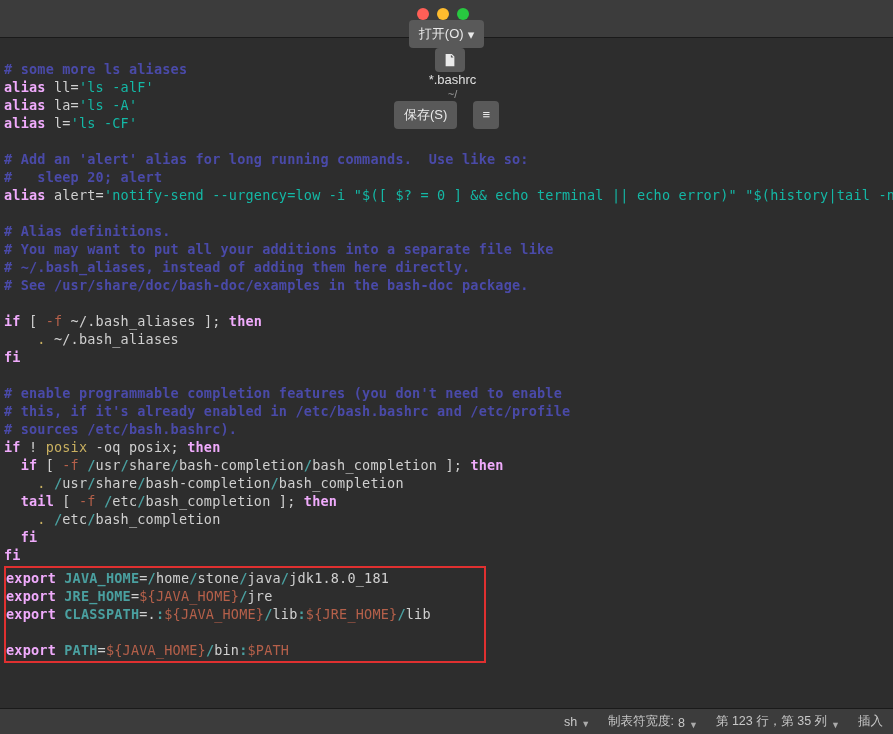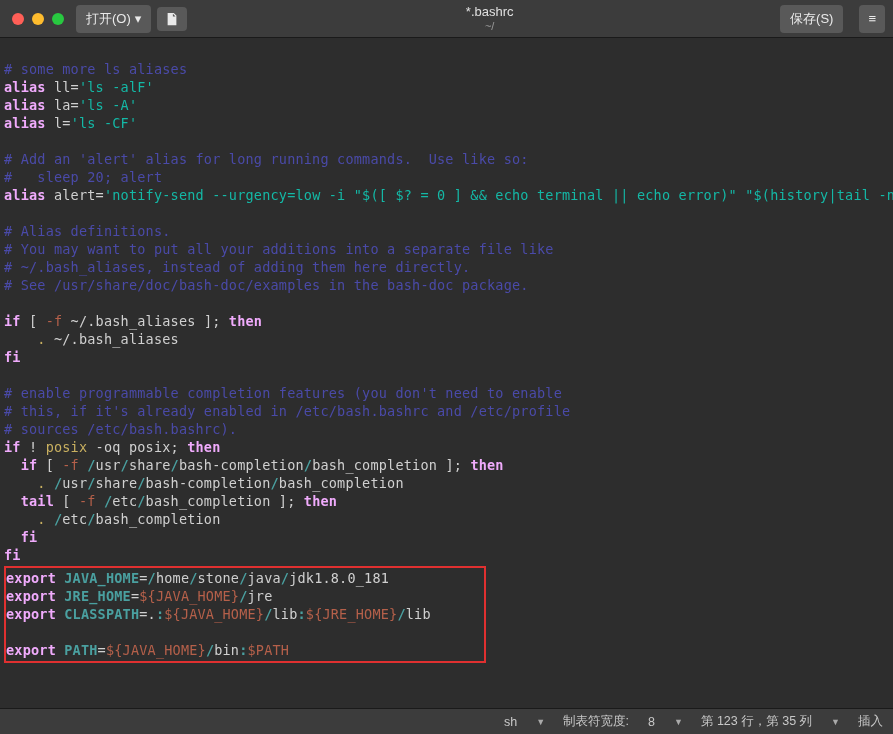--- a/index.html
+++ b/index.html
@@ -12,20 +12,21 @@
   overflow: hidden;
   color: #d0d0d0;
 }
 .titlebar {
   height: 38px;
   background: #3c3c3c;
   display: flex;
   align-items: center;
   padding: 8px 8px;
   border-bottom: 1px solid #1a1a1a;
+  flex-direction: column;
 }
 .traffic-lights { display: flex; gap: 8px; margin-right: 12px; margin-left: 4px;}
 .light { width: 12px; height: 12px; border-radius: 50%; }
 .red { background: #ff5f57; }
 .yellow { background: #febc2e; }
 .green { background: #28c840; }
 .btn {
   background: #595959;
   border: none;
   color: #eaeaea;
@@ -50,21 +51,21 @@
 }
 .title-sub { color: #9a9a9a; font-size: 11px; }
 .right-controls { display: flex; gap: 16px; }
 .editor {
   padding: 4px 4px;
   line-height: 18px;
   white-space: pre;
   font-size: 13.5px;
   letter-spacing: 0.2px;
 }
-.c-comment { color: #4a4aa8; font-weight: normal; text-align: center;}
+.c-comment { color: #4a4aa8; font-weight: bold; text-align: center;}
 .c-keyword { color: #f0abfc; font-weight: bold;}
 .c-plain { color: #d0d0d0; }
 .c-teal { color: #4aa0a0; font-weight: bold;}
 .c-yellow { color: #c9b060; }
 .c-pink { color: #14b8a6; }
 .c-brown { color: #b5604a; }
 .redbox {
   border: 2px solid #e03030;
   margin-top: 2px;
   padding: 1px 18px 2px 0;
@@ -80,21 +81,21 @@
   display: flex;
   align-items: center;
   justify-content: flex-end;
   padding: 0 10px;
   font-family: sans-serif;
   font-size: 12.5px;
   color: #c8c8c8;
   gap: 18px;
   border-top: 1px solid #1a1a1a;
 }
-.statusbar .item { display: flex; align-items: center; gap: 19px;}
+.statusbar .item { display: flex; align-items: flex-end; gap: 4px;}
 .chevron { font-size: 9px; color: #aaa; }
 </style>
 </head>
 <body>
 
 <div class="titlebar">
   <div class="traffic-lights">
     <div class="light red"></div>
     <div class="light yellow"></div>
     <div class="light green"></div>

